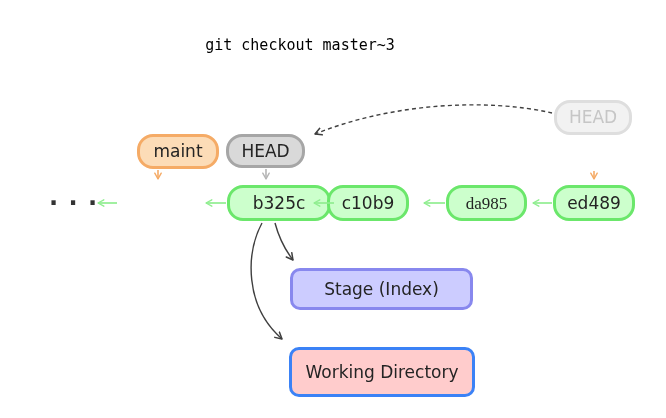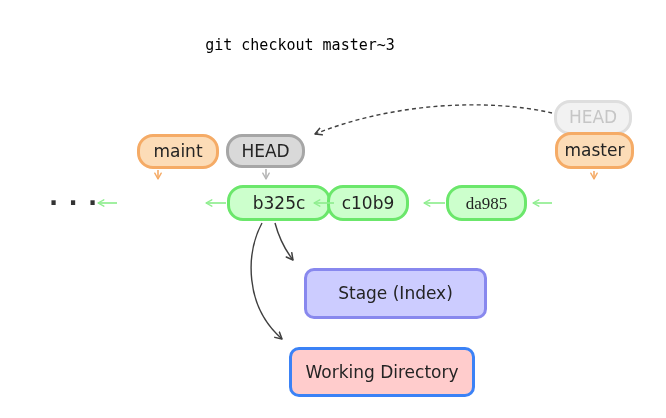--- a/index.html
+++ b/index.html
@@ -44,27 +44,27 @@
 
 <div id="stage-root">
 
   <div class="title">git checkout master~3</div>
 
   <div class="ellipsis">· · ·</div>
 
   <div class="box branch" style="left:117px;top:134px;width:82px;height:35px;margin-left:20px;">maint</div>
   <div class="box head" style="left:226px;top:134px;width:79px;height:34px;">HEAD</div>
   <div class="box head-faded" style="left:554px;top:100px;width:78px;height:35px;">HEAD</div>
-  <div class="box branch" style="left:555px;top:132px;width:79px;height:37px;">master</div>
 
   <div class="box commit" style="left:227px;width:104px;">b325c</div>
   <div class="box commit" style="left:327px;width:82px;">c10b9</div>
   <div class="box commit" style="left:446px;width:81px;font-family:Liberation Serif, serif;">da985</div>
+  <div class="box commit" style="left:553px;width:82px;">ed489</div>
 
-  <div class="box area stage" style="left:304px;top:268px;width:183px;height:51px;">Stage (Index)</div>
+  <div class="box area stage" style="left:290px;top:268px;width:183px;height:42px;">Stage (Index)</div>
   <div class="box area wd" style="left:289px;top:347px;width:186px;height:50px;">Working Directory</div>
 
   <svg id="arrows" width="666" height="418" viewBox="0 0 666 418">
     <defs>
       <marker id="ah-green" markerUnits="userSpaceOnUse" markerWidth="10" markerHeight="10" refX="7" refY="4" orient="auto">
         <path d="M1.2,0.8 L7,4 L1.2,7.2" fill="none" stroke="#90ee90" stroke-width="1.4" stroke-linecap="round" stroke-linejoin="round"></path>
       </marker>
       <marker id="ah-orange" markerUnits="userSpaceOnUse" markerWidth="10" markerHeight="10" refX="7" refY="4" orient="auto">
         <path d="M1.2,0.8 L7,4 L1.2,7.2" fill="none" stroke="#f5ab66" stroke-width="1.4" stroke-linecap="round" stroke-linejoin="round"></path>
       </marker>

